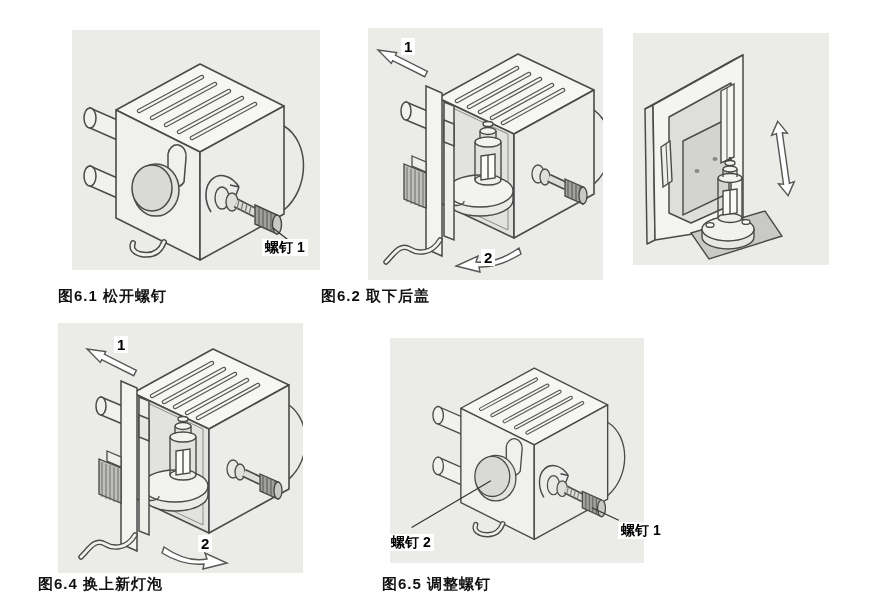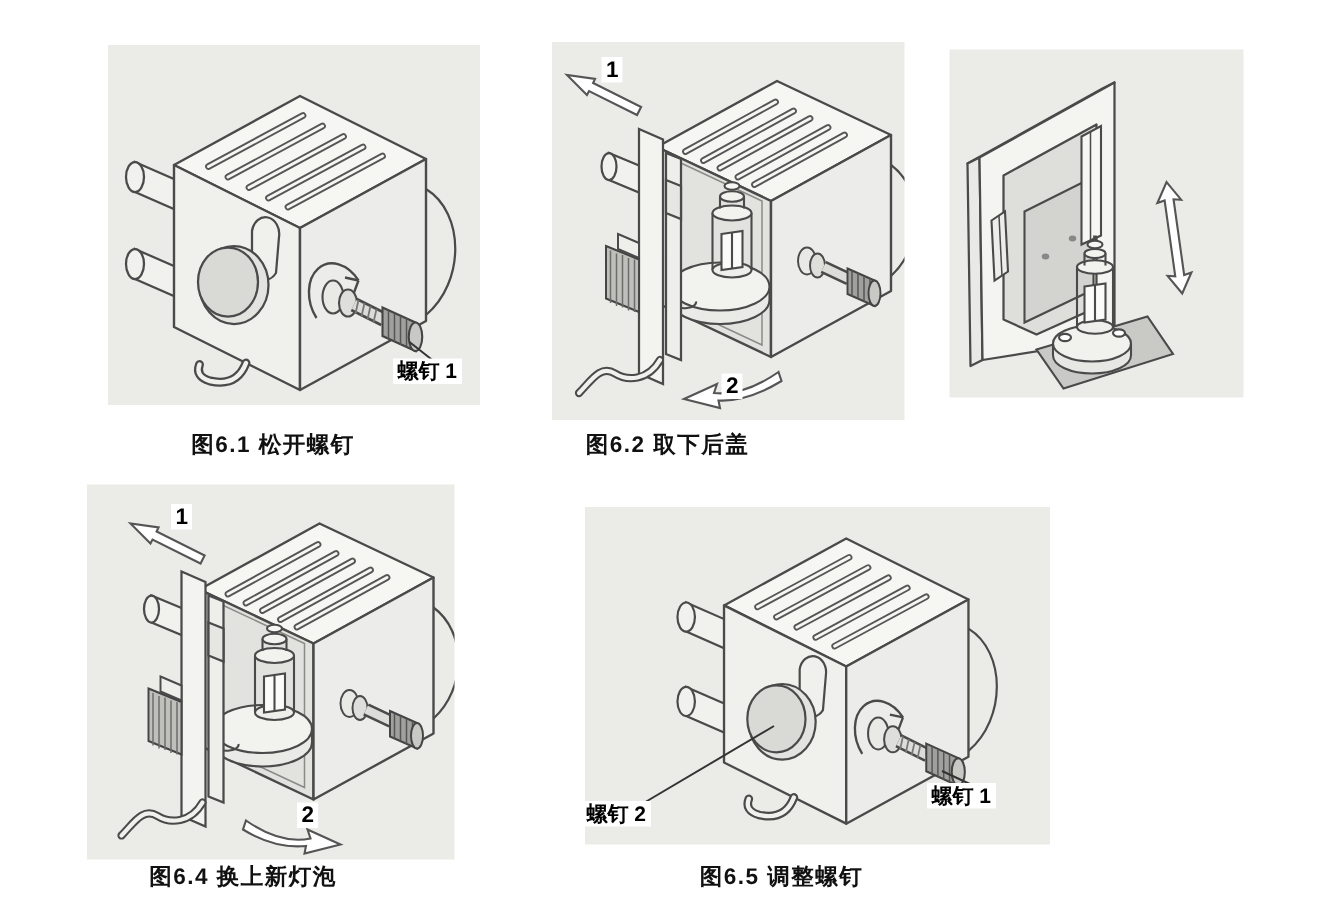--- a/index.html
+++ b/index.html
@@ -5,21 +5,21 @@
   html,body{margin:0;padding:0;background:#fff;}
   .page{
     position:relative;width:886px;height:614px;background:var(--page-bg,#fff);
     font-family:"Liberation Sans","DejaVu Sans",sans-serif;overflow:hidden;
   }
   .panel{
     position:absolute;background:var(--panel-bg,#ebebe8);
   }
   .panel svg{display:block;width:100%;height:100%;}
   .caption{
-    position:absolute;width:248px;text-align:center;
+    position:absolute;width:248px;
     font-size:15px;font-weight:bold;color:#111;letter-spacing:1px;
     white-space:nowrap;
   }
   .chip{
     position:absolute;background:#fff;color:#000;font-weight:bold;
     font-size:14px;line-height:17px;padding:0 3px;white-space:nowrap;
   }
   .chip.num{font-size:15px;}
 </style>
 </head>
@@ -286,21 +286,21 @@
         <path d="M59.4,43.3 L27.4,27.3 L28.7,24.6 L10,22 L23.3,35.4 L24.7,32.7 L56.7,48.7 Z" fill="#fff" stroke="#555" stroke-width="1.4"></path>
       </g>
 
       <path d="M101,224 Q124,240 144,236 L142,230 L164,240 L140,246 L141,241 Q120,243 99,230 Z" fill="#fff" stroke="#555" stroke-width="1.4"></path>
     </svg>
     <span class="chip num" style="left:56px;top:13px">1</span>
     <span class="chip num" style="left:140px;top:212px">2</span>
   </div>
   <div class="caption" style="left:38px;top:575px">图6.4 换上新灯泡</div>
 
-  <div class="panel" style="left: 390px; top: 338px; width: 310px; height: 225px; --panel-bg: #ebebe8;">
+  <div class="panel" style="left: 390px; top: 338px; width: 254px; height: 225px; --panel-bg: #ebebe8;">
     <svg viewBox="0 0 282 225">
       <g transform="translate(36,-12) scale(0.97)">
         <g stroke="#4a4a4a" stroke-width="1.5" fill="#f1f1ee">
           <path d="M18,78 L50,92 L50,112 L18,98 Z"></path>
             <ellipse cx="18" cy="88" rx="6" ry="10"></ellipse>
           <path d="M18,136 L50,150 L50,170 L18,156 Z"></path>
             <ellipse cx="18" cy="146" rx="6" ry="10"></ellipse>
         </g>
         <g stroke="#4a4a4a" stroke-width="1.6" stroke-linejoin="round">
           <path d="M44,80 L128,34 L212,76 L128,122 Z" fill="#f6f6f3"></path>
@@ -349,15 +349,15 @@
             <line x1="199" y1="182" x2="199" y2="201"></line>
         </g>
         <ellipse cx="205" cy="194.5" rx="4.5" ry="9.5" fill="#c8c8c5" stroke="#444" stroke-width="1.4"></ellipse>
       </g>
       <line x1="112" y1="146" x2="24" y2="198" stroke="#333" stroke-width="1.3"></line>
       <line x1="224" y1="176" x2="254" y2="190" stroke="#333" stroke-width="1.3"></line>
     </svg>
     <span class="chip" style="left:-2px;top:196px">螺钉 2</span>
     <span class="chip" style="left:228px;top:184px">螺钉 1</span>
   </div>
-  <div class="caption" style="left:397px;top:575px">图6.5 调整螺钉</div>
+  <div class="caption" style="left:382px;top:575px">图6.5 调整螺钉</div>
 
 </div>
 
 </body></html>

